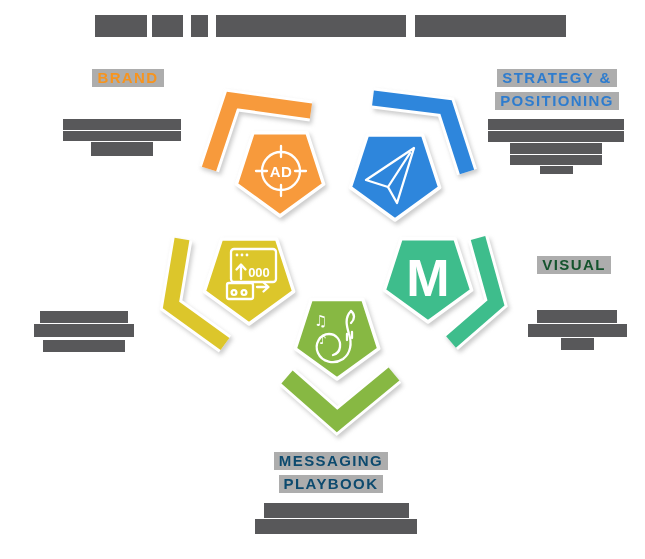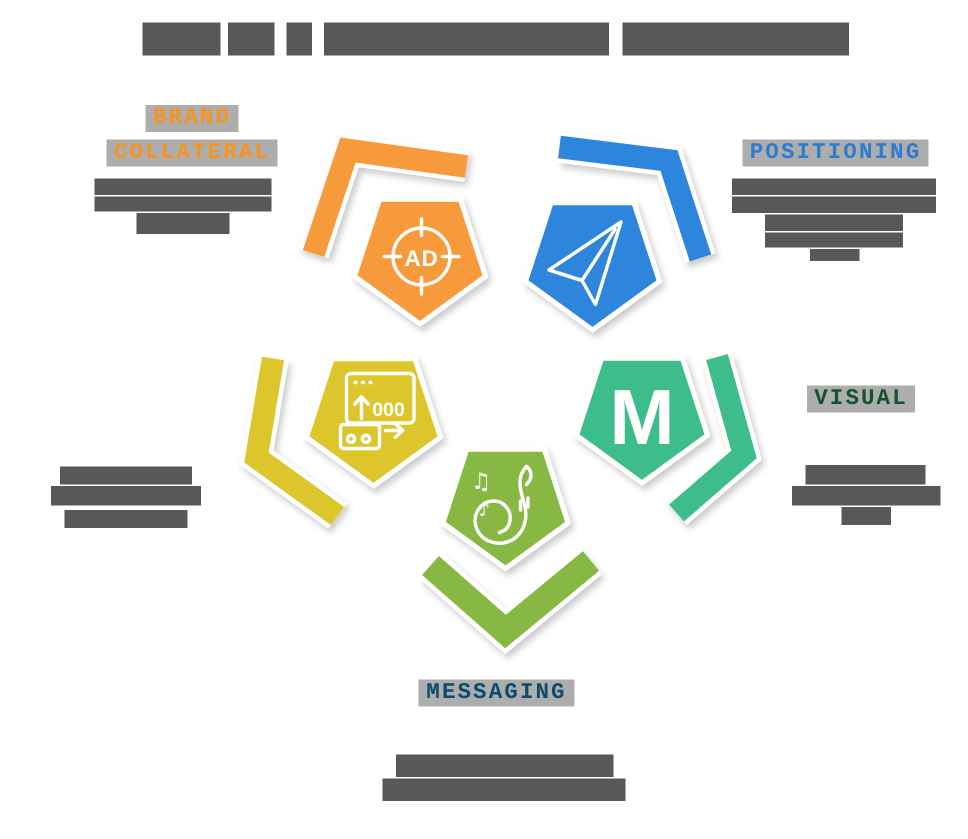--- a/index.html
+++ b/index.html
@@ -9,21 +9,21 @@
   }
   
   .title-row{position:absolute;left:95px;top:15px;display:flex;}
   .tbar{height:22px;background:#58585A;}
   .tbar.g5{margin-right:5px}.tbar.g8{margin-right:8px}.tbar.g9{margin-right:9px}
   
   .label{position:absolute;width:170px;text-align:center;line-height:23px;}
   .hl{
     display:inline-block;background:#ADADAD;padding:0 5px;margin:1px 0;
     font-size:15px;font-weight:800;letter-spacing:1.4px;line-height:18px;
-    text-transform:uppercase;white-space:nowrap;font-family:Liberation Mono, monospace;
+    text-transform:uppercase;white-space:nowrap;
   }
   .c-orange{color:#F7941E}
   .c-blue{color:#2E7CCE}
   .c-yellow{color:#E2C714}
   .c-teal{color:#14532d}
   .c-lime{color:#0c4a6e}
   
   .redact{position:absolute;display:flex;flex-direction:column;align-items:center;gap:1px;}
   .rbar{background:#58585A;}
   
@@ -114,31 +114,31 @@
         <text x="319" y="344" font-size="12" class="note-text">♪</text>
         <path d="M351 311 C355 314 355 319 351 323" class="icon-stroke"></path>
         <path d="M351 311 C344 318 347 327 349 334 C352 343 351 353 343 359 C334 365 322 362 318 353 C314 344 320 334 329 334 C336 334 341 340 340 347 C339.5 351 337 354 333 355" class="icon-stroke"></path>
         <path d="M347 334 L347 340 M352 332 L352 338" class="icon-stroke"></path>
       </g>
     </g>
   </svg>
 
   <div class="label" style="left:43px;top:66px">
     <span class="hl c-orange">BRAND</span><br>
-    <span class="hl c-orange">COLLATERAL</span>
   </div>
   <div class="label" style="left:472px;top:66px">
-    <br>
+    <span class="hl c-blue">STRATEGY &amp;</span><br>
     <span class="hl c-blue">POSITIONING</span>
   </div>
   <div class="label" style="left:489px;top:253px">
     <span class="hl c-teal">VISUAL</span><br>
   </div>
   <div class="label" style="left:246px;top:449px">
     <span class="hl c-lime">MESSAGING</span><br>
+    <span class="hl c-lime">PLAYBOOK</span>
   </div>
 
   <div class="redact" style="left:63px;top:119px;width:118px">
     <div class="rbar" style="width:118px;height:11px"></div>
     <div class="rbar" style="width:118px;height:10px"></div>
     <div class="rbar" style="width:62px;height:14px"></div>
   </div>
 
   <div class="redact" style="left:488px;top:119px;width:136px">
     <div class="rbar" style="width:136px;height:11px"></div>

